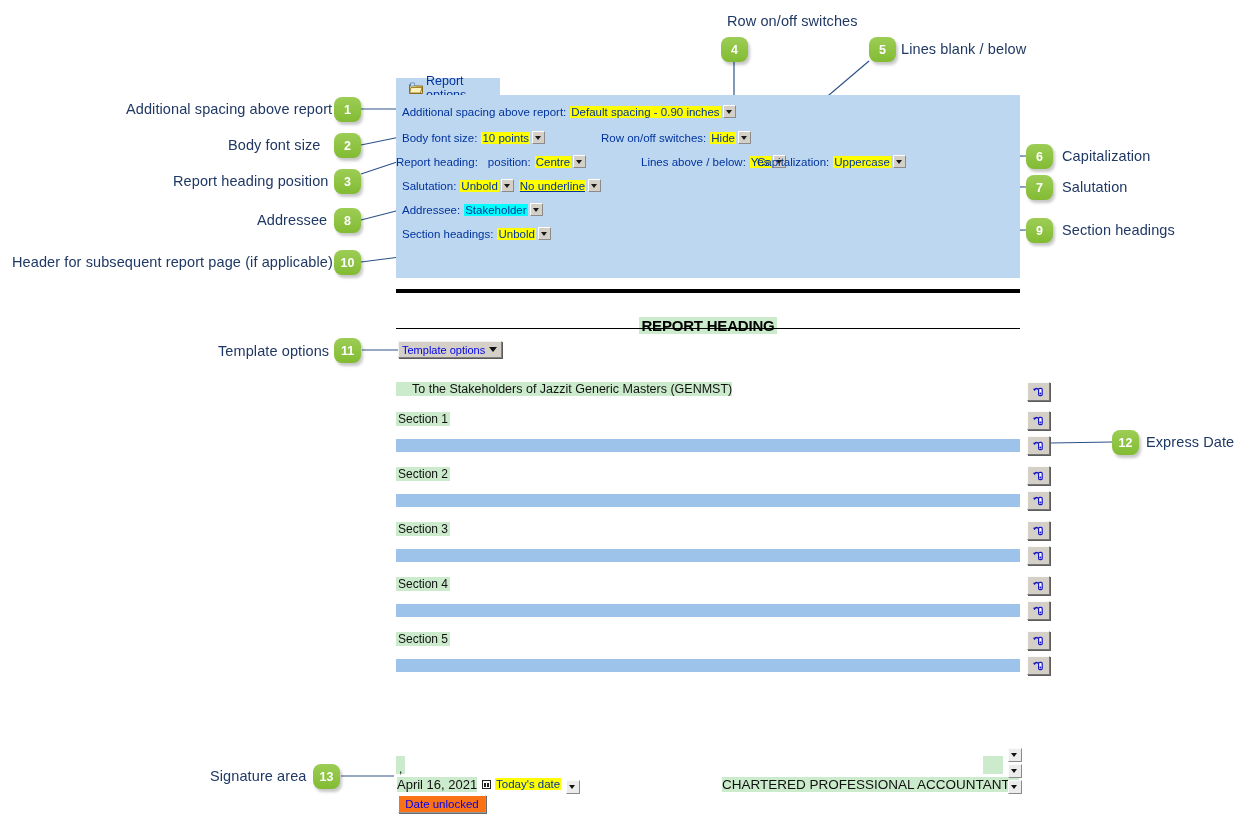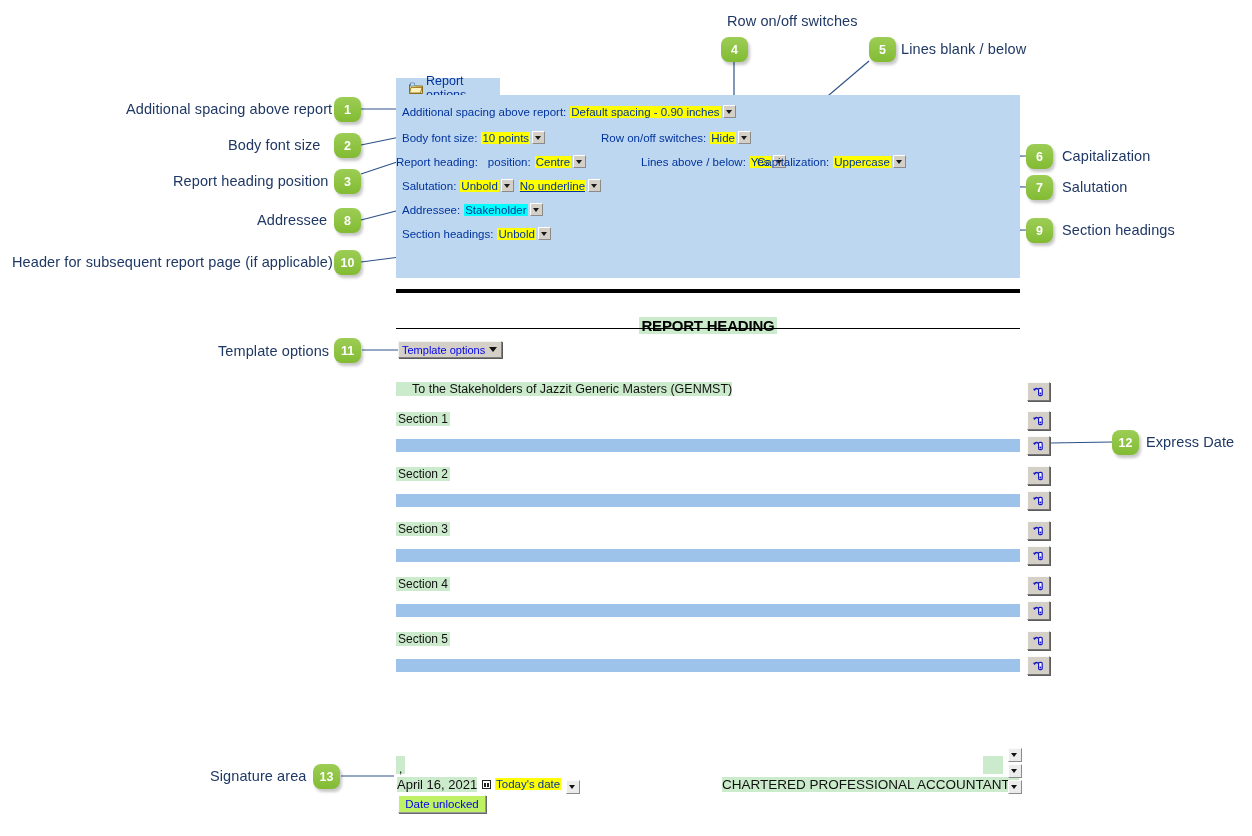--- a/index.html
+++ b/index.html
@@ -101,21 +101,21 @@
   .date-text{position:absolute;left:397px;top:777px;font-size:13px;color:#111;background:#ccebcc;}
   .date-icon{
     position:absolute;left:482px;top:780px;width:9px;height:9px;
     border:1px solid #222;background:#fff;box-sizing:border-box;
   }
   .date-icon::before{content:"";position:absolute;left:1px;top:2px;width:2px;height:4px;background:#222;}
   .date-icon::after{content:"";position:absolute;left:4px;top:2px;width:2px;height:4px;background:#222;}
   .todaysdate{position:absolute;left:495px;top:778px;font-size:11.5px;color:#00339c;background:#ffff00;padding:0 1px;}
   .dateunlocked{
     position:absolute;left:398px;top:795px;width:86px;height:16px;
-    background:#bef264;border:1px solid #9a9a9a;
+    background:#f97316;border:1px solid #9a9a9a;
     border-top-color:#fdfdfd;border-left-color:#fdfdfd;box-shadow:1px 1px 0 #6a6a6a;
     display:flex;align-items:center;justify-content:center;
     color:#0000ee;font-size:11.5px;
   }
   .cpa{position:absolute;left:722px;top:777px;font-size:13.5px;color:#111;background:#ccebcc;white-space:nowrap;}
   .spin{
     position:absolute;width:12px;height:12px;background:#ececec;
     border:1px solid #8a8a8a;border-top-color:#fcfcfc;border-left-color:#fcfcfc;
   }
   .spin::after{

